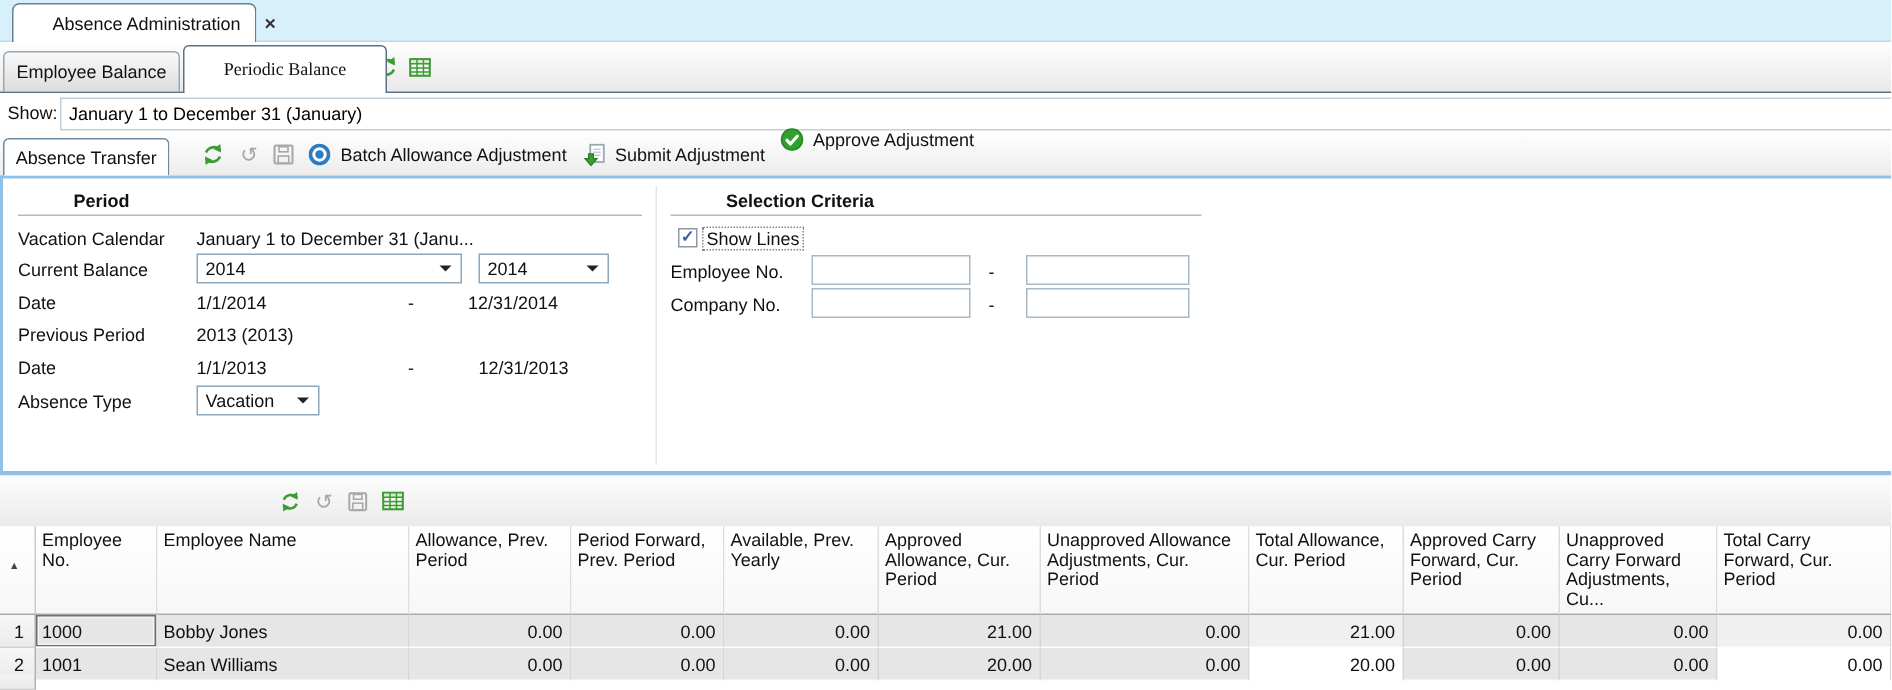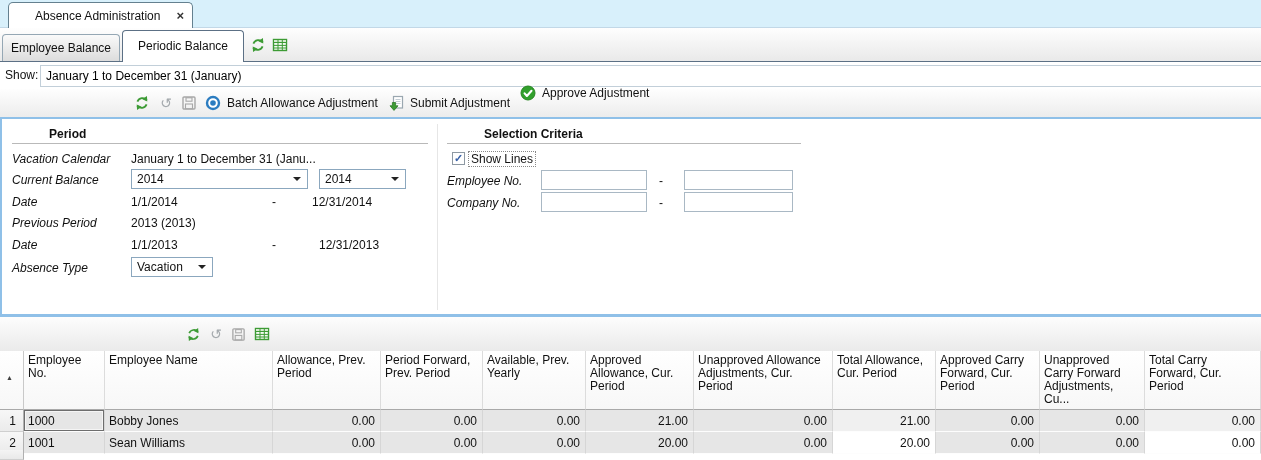--- a/index.html
+++ b/index.html
@@ -2,33 +2,33 @@
 <html><head>
 <meta charset="utf-8">
 <style>
   html,body{margin:0;padding:0;background:#fff;}
   .app{position:relative;width:1261px;height:460px;overflow:hidden;background:#fff;
        font-family:"Liberation Sans",sans-serif;font-size:12px;color:#111;}
   .abs{position:absolute;}
 
   
   .topbar{left:0;top:0;width:1261px;height:27px;background:#d8f0fb;border-bottom:1px solid #c2d8e7;}
-  .wintab{left:8px;top:2px;width:185px;height:26px;background:#fff;border:1px solid #64808f;
+  .wintab{left:8px;top:2px;width:163px;height:26px;background:#fff;border:1px solid #64808f;
           border-bottom:none;border-radius:5px 5px 0 0;display:flex;align-items:center;gap:16px;padding:0 10px;box-sizing:border-box;}
   .wintab .ttl{flex:1;white-space:nowrap;}
   .closex{font-weight:bold;font-size:13px;color:#333;line-height:1;cursor:default;}
 
   
   .pagetabs{left:0;top:28px;width:1261px;height:33px;background:linear-gradient(#fefefe,#e9e9e9);
             border-bottom:1px solid #5c7085;}
   .tab{box-sizing:border-box;text-align:center;border-radius:4px 4px 0 0;white-space:nowrap;}
   .tab-inactive{background:linear-gradient(#fafafa,#dcdcdc);border:1px solid #95a7b4;border-bottom:none;}
   .tab-active{background:#fff;border:1px solid #5c7085;border-bottom:none;z-index:3;}
   .t-emp{left:2px;top:34px;width:118px;height:27px;line-height:26px;}
-  .t-per{left:122px;top:30px;width:122px;height:32px;line-height:30px;}
+  .t-per{left:122px;top:30px;width:136px;height:32px;line-height:30px;font-family:Liberation Serif, serif;}
 
   
   .showrow{left:0;top:62px;width:1261px;height:27px;background:#fff;}
   .showlbl{left:5px;top:62px;height:27px;line-height:27px;}
   .showfield{left:40px;top:65px;width:1211px;height:20px;border:1px solid #c2cfd9;background:#fff;
              font-family:"Liberation Sans",sans-serif;font-size:12px;padding:0 5px;box-sizing:content-box;line-height:20px;}
 
   
   .transferbar{left:0;top:89px;width:1261px;height:28px;background:linear-gradient(#fefefe,#ececec);}
   .t-abs{left:2px;top:92px;width:111px;height:25px;line-height:24px;}
@@ -36,21 +36,21 @@
   .toolbtn span{white-space:nowrap;}
   .iconbtn{display:flex;align-items:center;justify-content:center;height:28px;width:18px;}
   .glyph-undo{font-size:14px;color:#a4a9ad;line-height:1;}
 
   
   .bl{background:#8fc0e8;}
 
   .grouphead{font-weight:bold;margin-left:37px;}
   .hrule{height:1px;background:#b9b9b9;}
   .vdiv{width:1px;background:#e6e6e6;}
-  .flabel{white-space:nowrap;font-style:italic;}
+  .flabel{white-space:nowrap;}
   .fvalue{white-space:nowrap;}
 
   .combo{box-sizing:border-box;border:1px solid #8ba7be;background:#fff;height:20px;display:flex;align-items:center;padding-left:5px;position:absolute;}
   .combo .cval{flex:1;white-space:nowrap;overflow:hidden;}
   .combo .carr{width:0;height:0;border-left:4px solid transparent;border-right:4px solid transparent;
                border-top:4px solid #222;margin:0 6px 0 2px;}
 
   .rangeinput{position:absolute;box-sizing:border-box;width:106px;height:20px;border:1px solid #a9b8c4;
               font-family:"Liberation Sans",sans-serif;font-size:12px;padding:0 3px;}
 
@@ -162,20 +162,23 @@
     <svg class="ic" width="16" height="16">
         <use href="#sym-grid"></use>
       </svg>
   </div>
 
   <div class="abs showrow"></div>
   <div class="abs showlbl">Show:</div>
   <input class="abs showfield" readonly="" value="January 1 to December 31 (January)" style="">
 
   <div class="abs transferbar"></div>
+  <div class="abs tab tab-active t-abs" style="border-color:#6d89a3">
+    <span>Absence Transfer</span>
+  </div>
   <div class="abs iconbtn" style="left:133px;top:89px;color:#3d9b35">
     <svg class="ic" width="16" height="16">
         <use href="#sym-refresh"></use>
       </svg>
   </div>
   <div class="abs iconbtn" style="left:157px;top:89px">
     <span class="glyph-undo">↺</span>
   </div>
   <div class="abs iconbtn" style="left:180px;top:89px;color:#a8a8a8">
     <svg class="ic" width="16" height="16">

